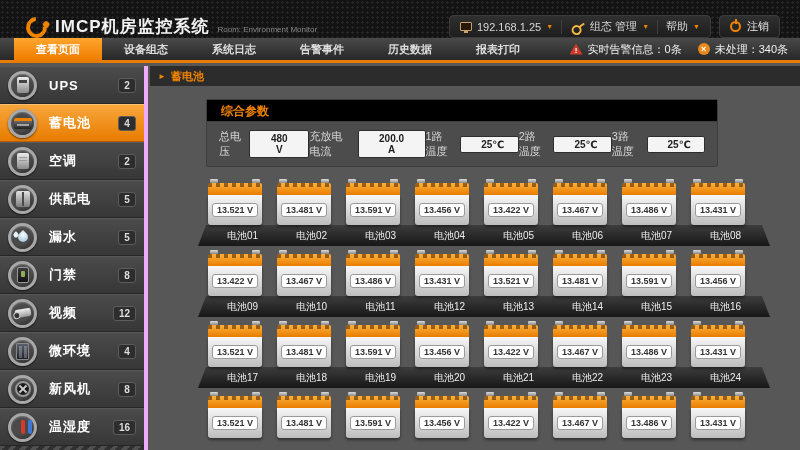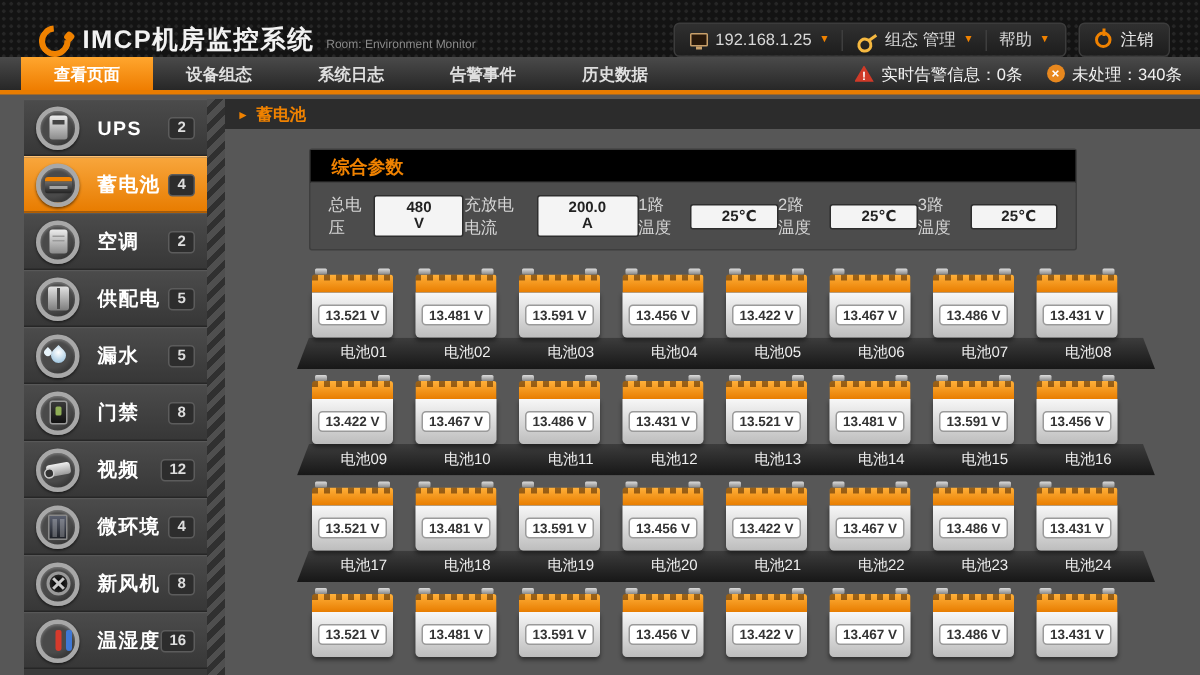--- a/index.html
+++ b/index.html
@@ -42,22 +42,22 @@
   .tab.active { background:linear-gradient(#ffa62e,#ef7d00); color:#fff; }
   .alarm-info { margin-left:auto; display:flex; align-items:center; gap:16px; padding-right:12px; }
   .alarm-item { display:flex; align-items:center; gap:5px; color:#f0f0f0; font-size:11px; cursor:pointer; }
   .warn-tri { display:inline-block; width:13px; height:11px; background:#d03a28;
     clip-path:polygon(50% 0,100% 100%,0 100%); position:relative; text-align:center;
     color:#fff; font-size:8px; font-weight:bold; line-height:14px; }
   .circle-x { display:inline-block; width:12px; height:12px; border-radius:50%; background:#e8881e;
     color:#fff; font-size:9px; font-weight:bold; text-align:center; line-height:12px; }
 
   
-  .sidebar { position:absolute; left:16px; top:66px; bottom:0; width:148px; background:#3a3a3a;
-    border-right:4px solid #f0abfc; display:flex; flex-direction:row; }
+  .sidebar { position:absolute; left:0; top:66px; bottom:0; width:148px; background:#3a3a3a;
+    border-right:4px solid #f0abfc; display:flex; flex-direction:column; }
   .side-item { height:38px; display:flex; align-items:center; padding:0 8px;
     background:linear-gradient(#4b4b4b,#373737); border-top:1px solid #585858; border-bottom:1px solid #262626; cursor:pointer; }
   .side-item.active { background:linear-gradient(#f8a63c,#e87c00); border-top-color:#ffc071; border-bottom-color:#b35e00; }
   .icon-circle { width:29px; height:29px; border-radius:50%; flex:none;
     background:radial-gradient(circle at 35% 30%, #4a4a4a 55%, #222 100%);
     border:3px solid #a8a8a8; box-shadow:0 1px 2px rgba(0,0,0,.6), inset 0 1px 2px rgba(255,255,255,.25);
     display:flex; align-items:center; justify-content:center; }
   .side-label { color:#fff; font-size:13px; font-weight:bold; margin-left:12px; letter-spacing:1px; }
   .side-badge { margin-left:auto; background:#2d2d2d; border:1px solid #5c5c5c; border-radius:3px;
     color:#ddd; font-size:10px; font-weight:bold; padding:1px 5px; min-width:18px; text-align:center; }
@@ -160,20 +160,21 @@
     </div>
   </div>
 
   <div class="tabbar">
     <div id="tabs" style="display:flex">
         <div class="tab active">查看页面</div>
         <div class="tab">设备组态</div>
         <div class="tab">系统日志</div>
         <div class="tab">告警事件</div>
         <div class="tab">历史数据</div>
+        <div class="tab">报表打印</div>
       </div>
     <div class="alarm-info">
       <div class="alarm-item">
         <span class="warn-tri">!</span>
         <span>实时告警信息：0条</span>
       </div>
       <div class="alarm-item">
         <span class="circle-x">×</span>
         <span>未处理：340条</span>
       </div>

